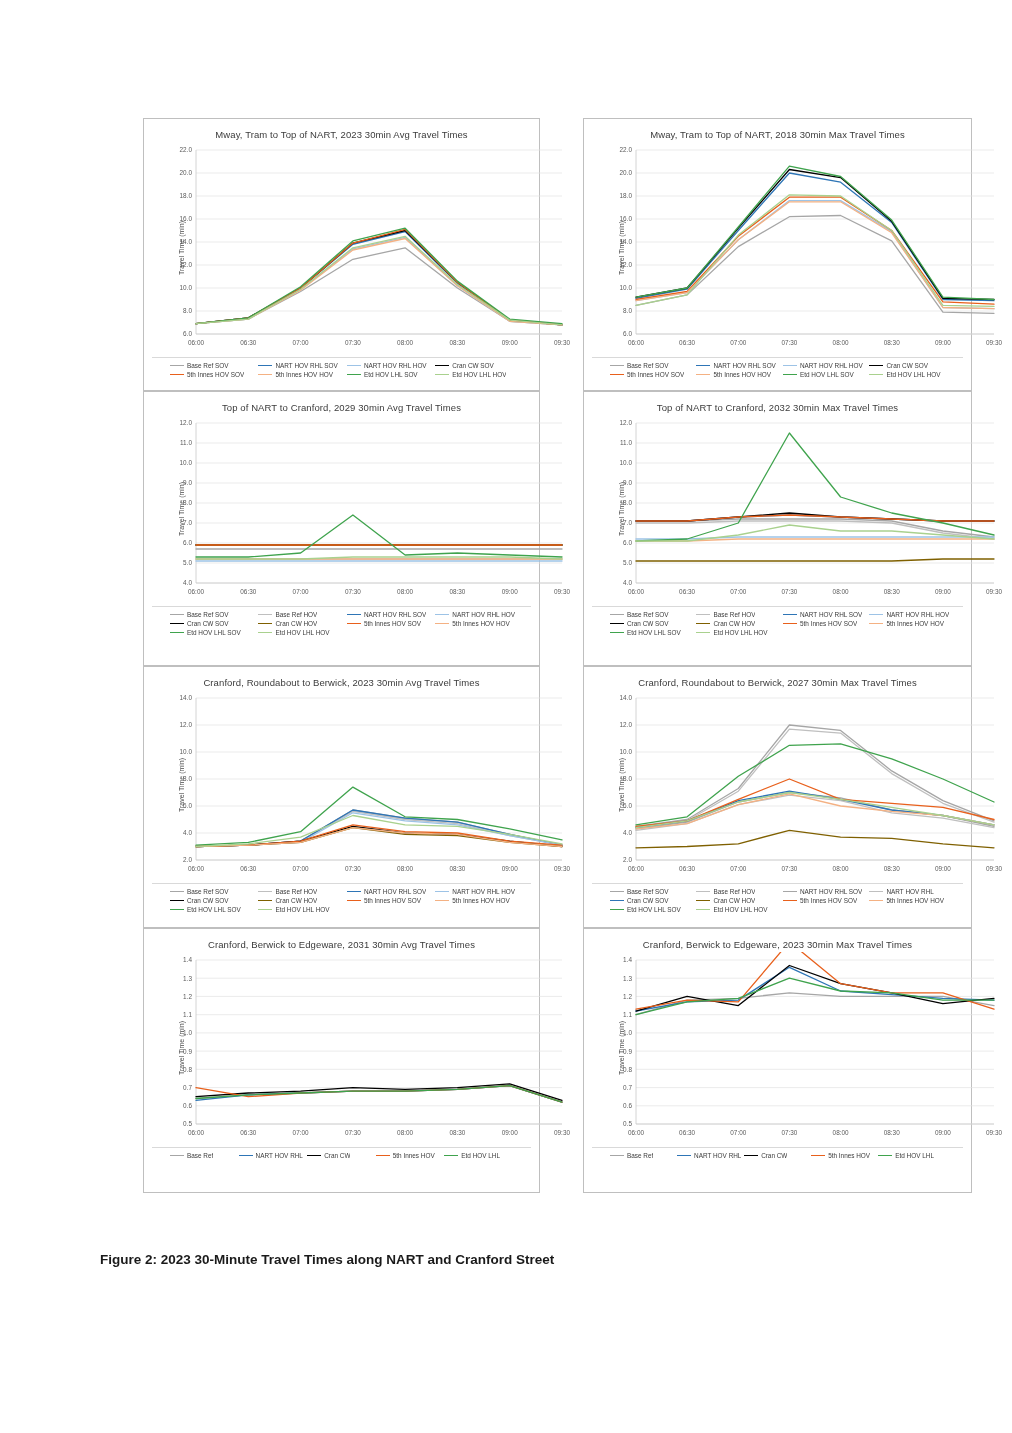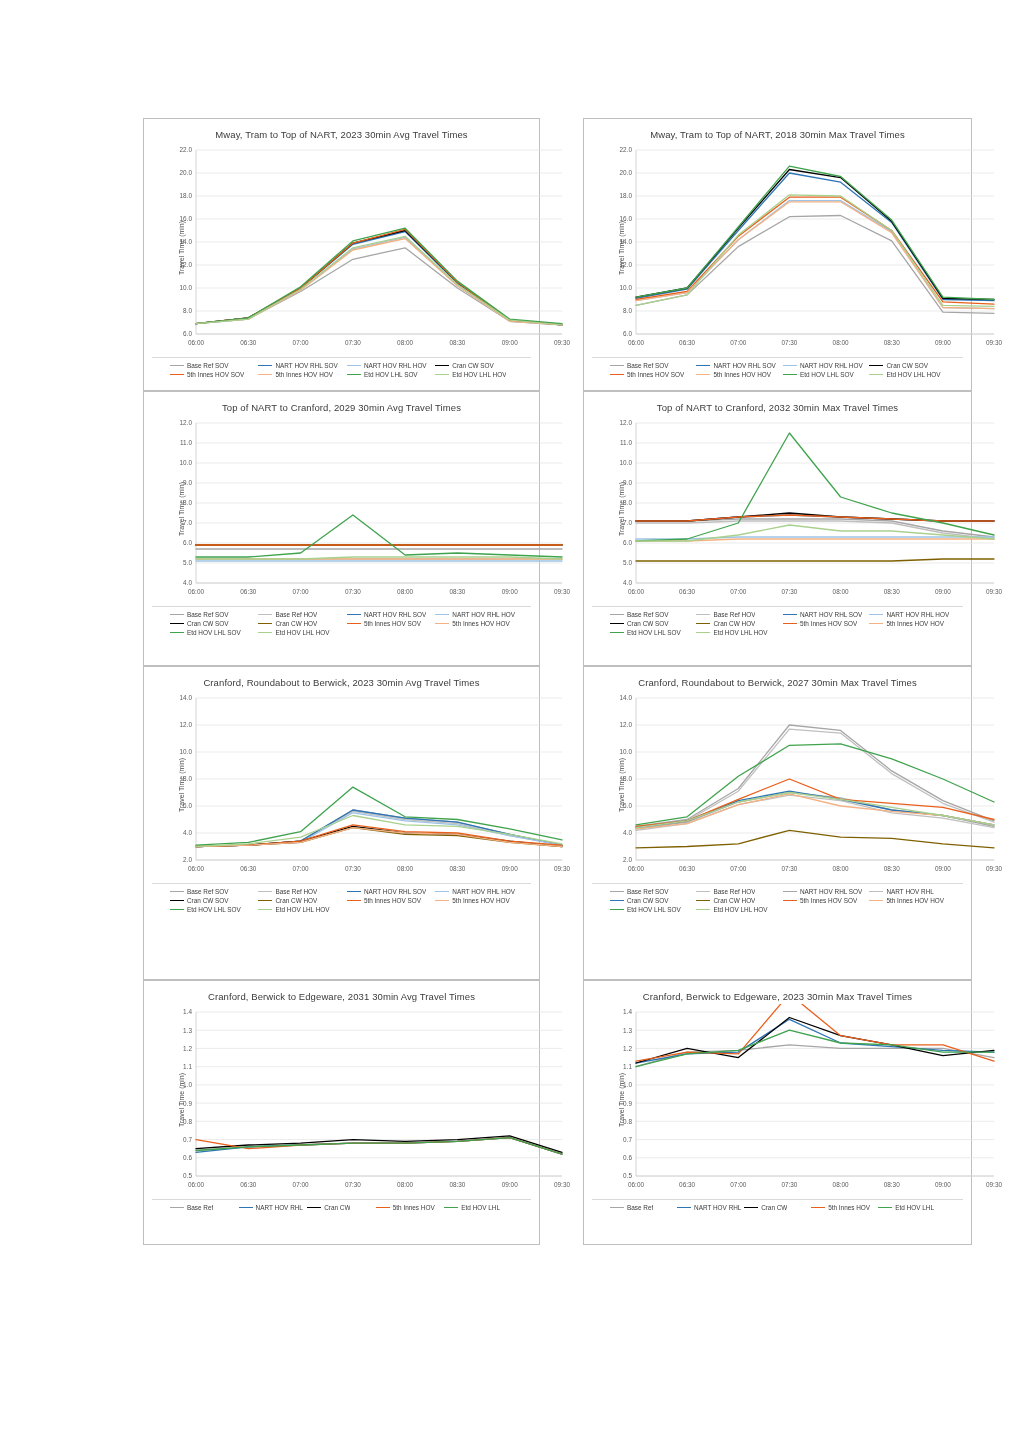--- a/index.html
+++ b/index.html
@@ -17,21 +17,21 @@
   }
   .panel{
     border:1px solid #bfbfbf;background:#fff;
     box-sizing:border-box;
     padding:6px 8px 4px 8px;
     position:relative;
     margin-left:43px;
   }
   .panel.r1{height:273px;}
   .panel.r2{height:275px;}
-  .panel.r3{height:314px;}
+  .panel.r3{height:262px;}
   .panel.r4{height:265px;}
 
   .chart-title{
     text-align:center;font-size:9.5px;color:#3b3b3b;
     margin:4px 0 2px 0;letter-spacing:0.1px;
   }
   .plot-area{
     position:relative;margin:0 auto;
   }
   .ylabel{
@@ -711,19 +711,20 @@
             <span>5th Innes HOV</span>
           </div>
           <div class="lg" style="width:19%">
             <i style="border-top-color:#3fa34d"></i>
             <span>Etd HOV LHL</span>
           </div>
         </div>
     </div>
   </div>
 
+  <div class="figcaption">Figure 2: 2023 30-Minute Travel Times along NART and Cranford Street</div>
 
   <div class="footer">
     
     
     
   </div>
 </div>
 
 </body></html>

